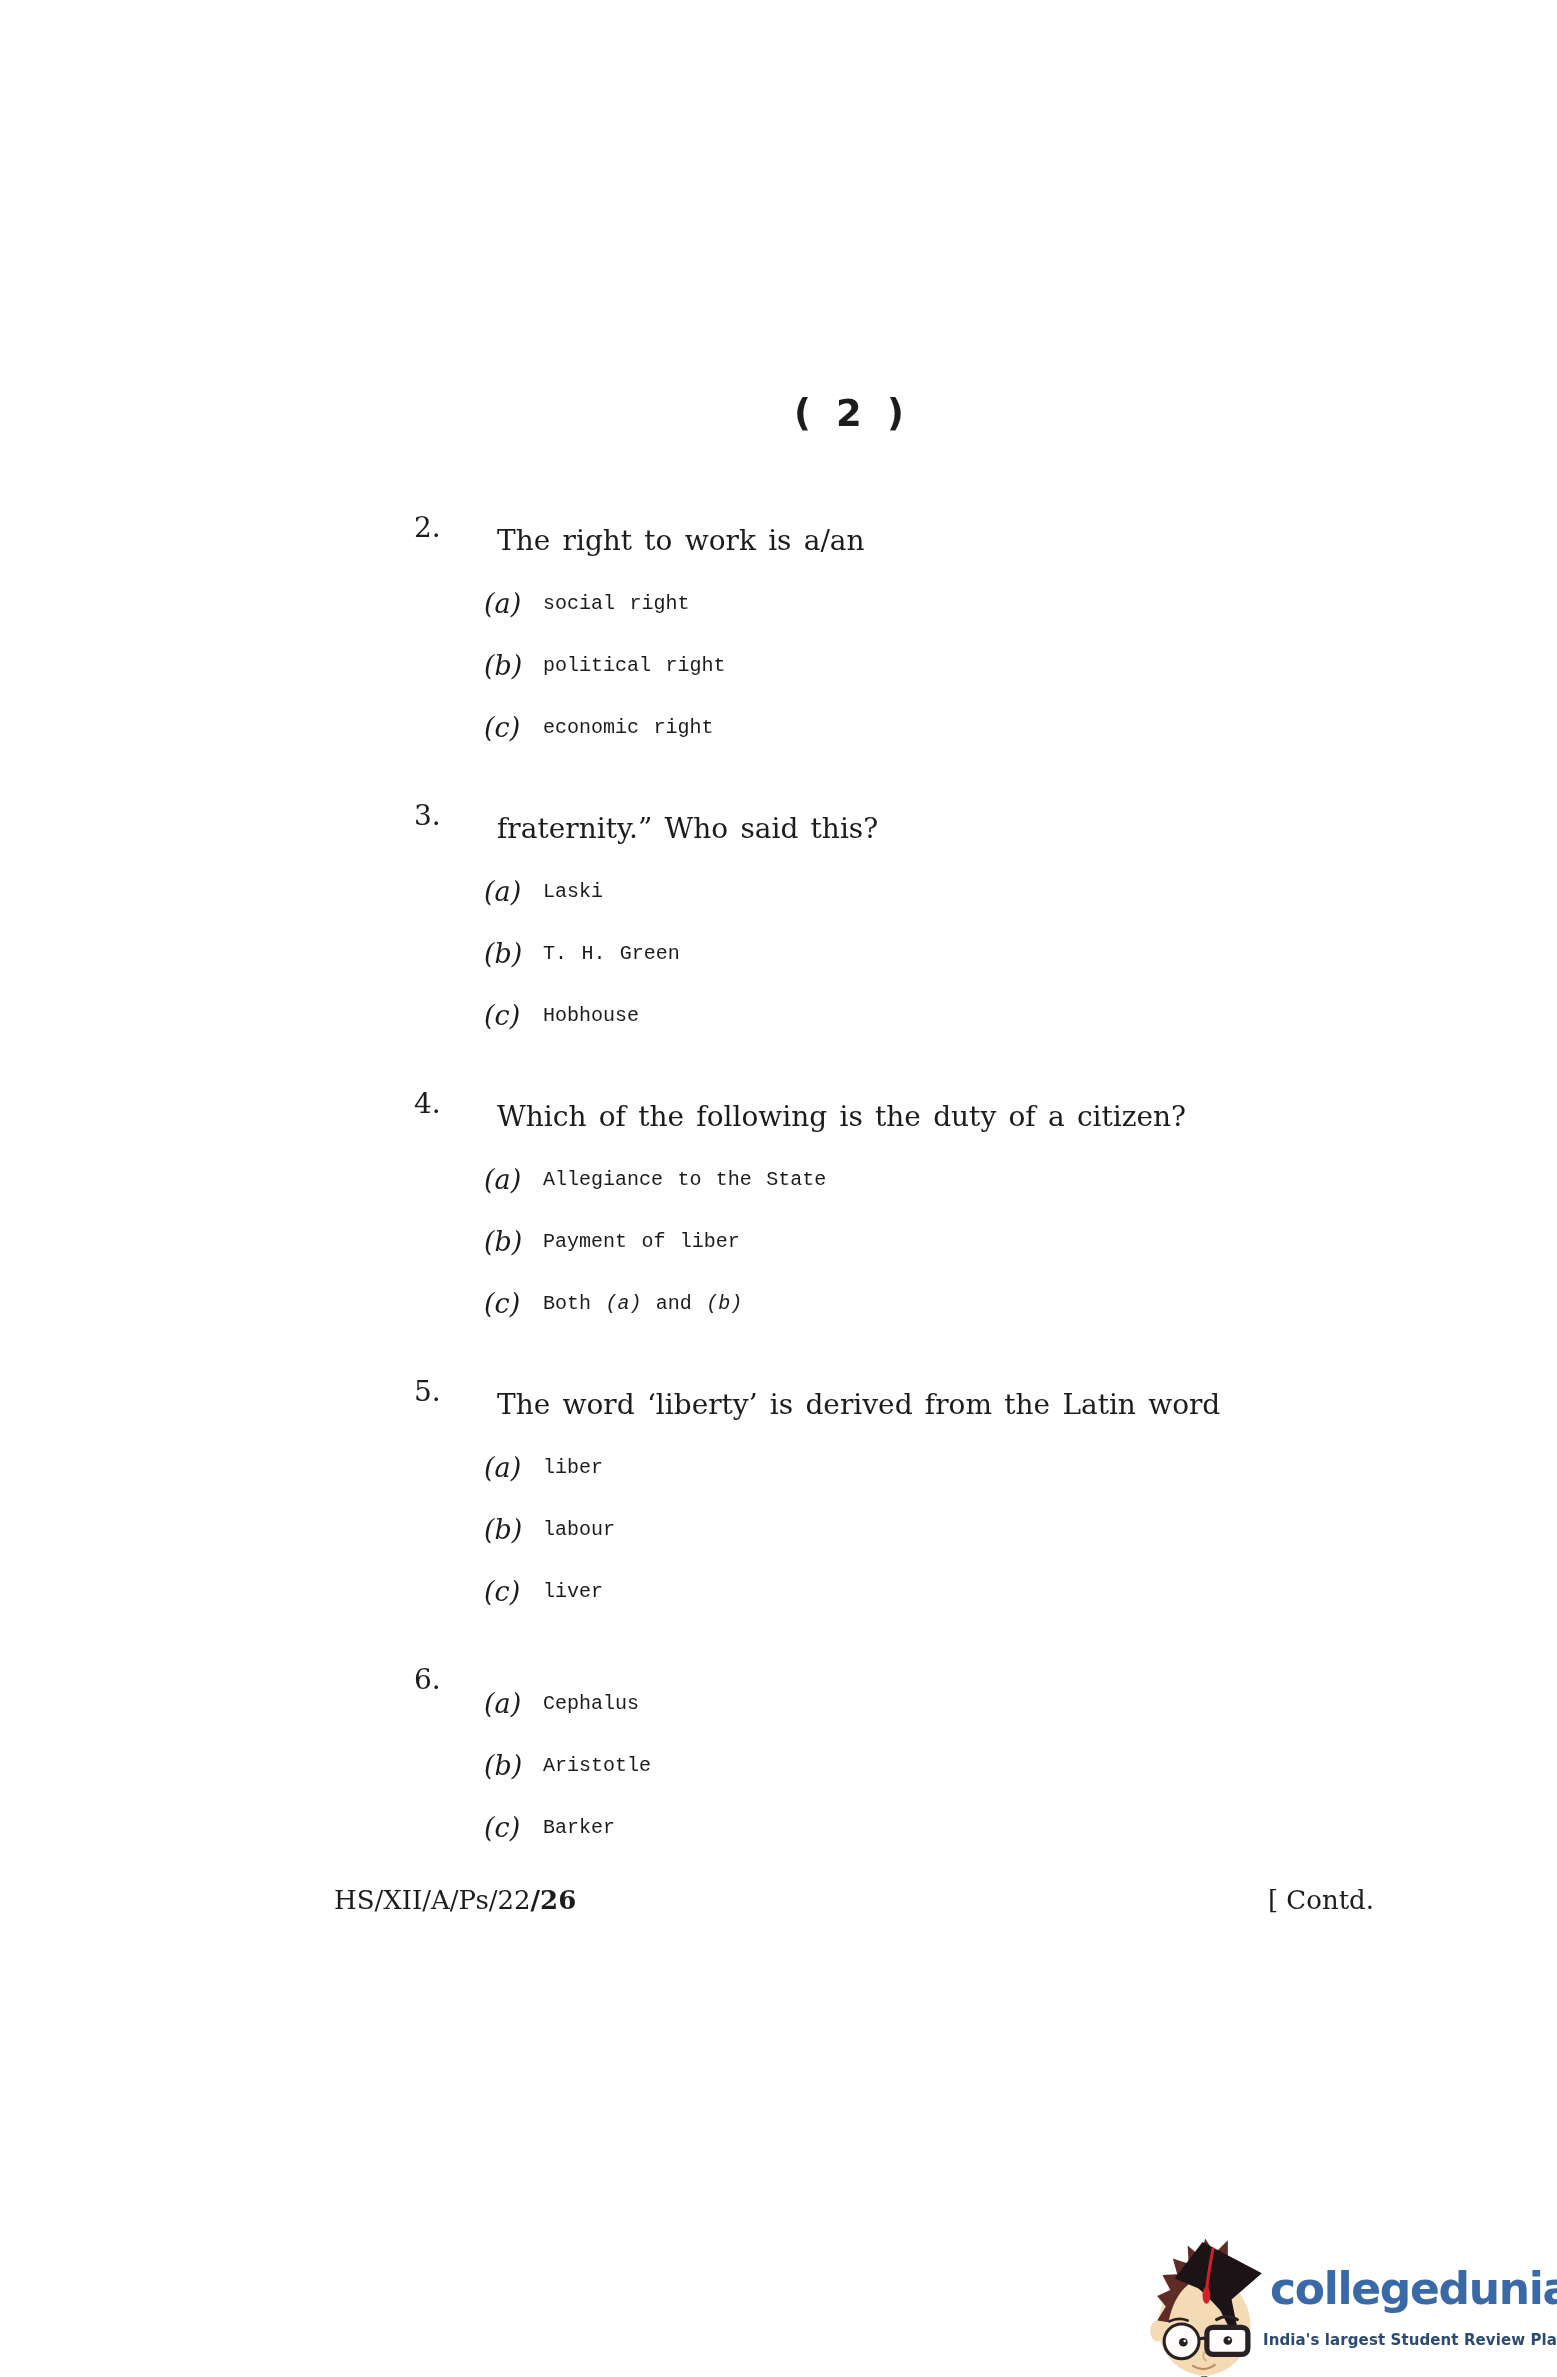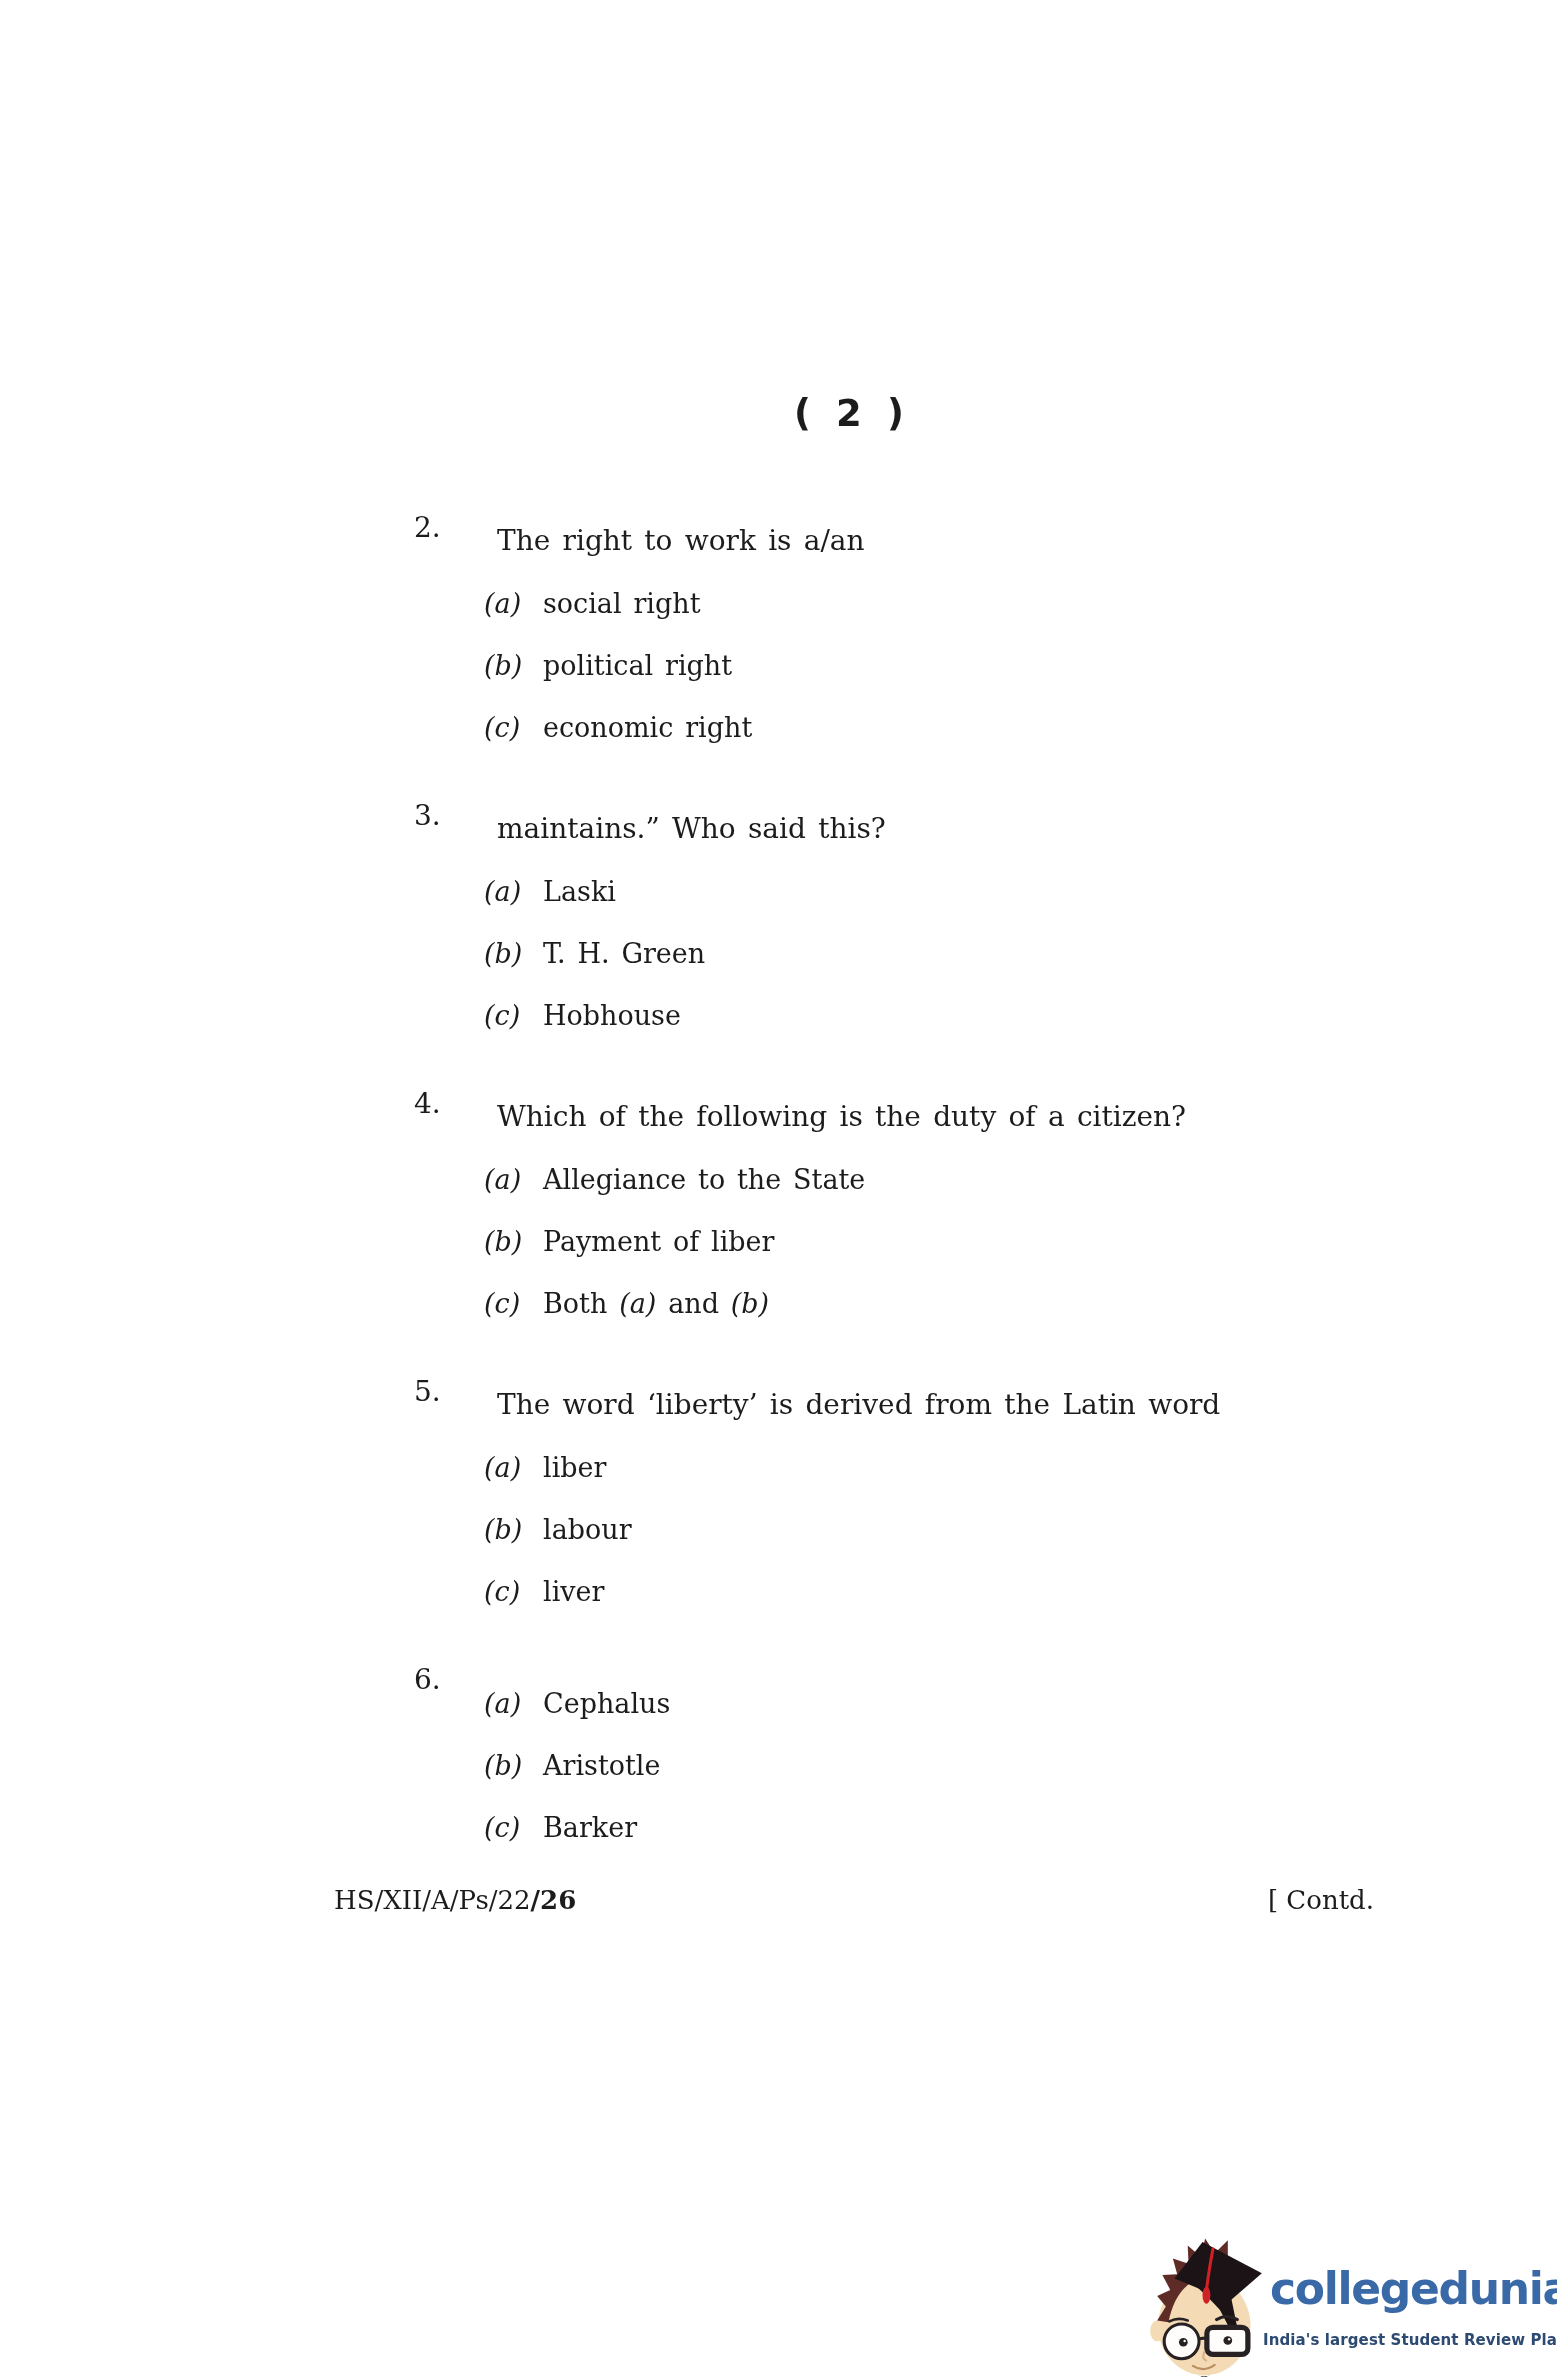--- a/index.html
+++ b/index.html
@@ -57,23 +57,24 @@
   .option { display: flex; }
   .option + .option { margin-top: 33px; }
   .olabel {
     width: 59px;
     flex: none;
     font-style: italic;
     font-size: 27px;
     line-height: 29px;
   }
   .otext {
-    font-size: 27px;
+    font-size: 20px;
     line-height: 29px;
     word-spacing: 0.12em;
+    font-family: Liberation Mono, monospace;
   }
   .otext em { font-style: italic; }
 
   
   .footer {
     position: absolute;
     left: 334px;
     top: 1885px;
     width: 1040px;
     display: flex;
@@ -153,21 +154,21 @@
               <span class="olabel">(c)</span>
               <span class="otext">economic right</span>
             </div>
           </div>
         </div>
       </div>
       <div class="question">
         <div class="qnum">3.</div>
         <div class="qbody">
           <div class="qtext">
-            <div class="qline">maintains.” Who said this?</div>
+            <div class="qline">fraternity.” Who said this?</div>
           </div>
           <div class="options">
             <div class="option">
               <span class="olabel">(a)</span>
               <span class="otext">Laski</span>
             </div>
             <div class="option">
               <span class="olabel">(b)</span>
               <span class="otext">T. H. Green</span>
             </div>

